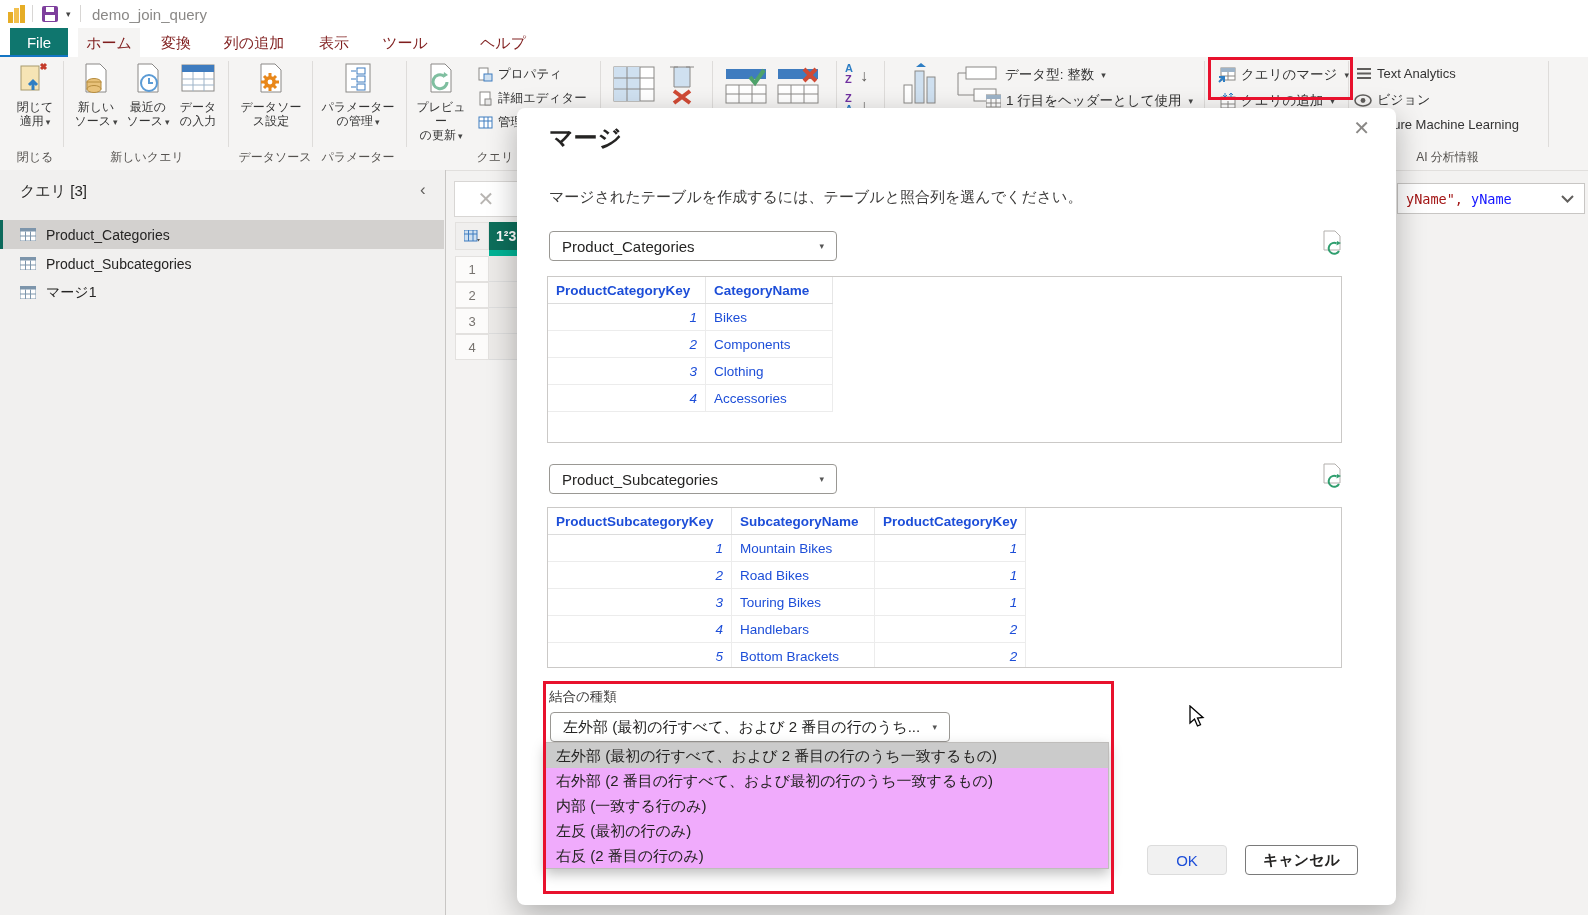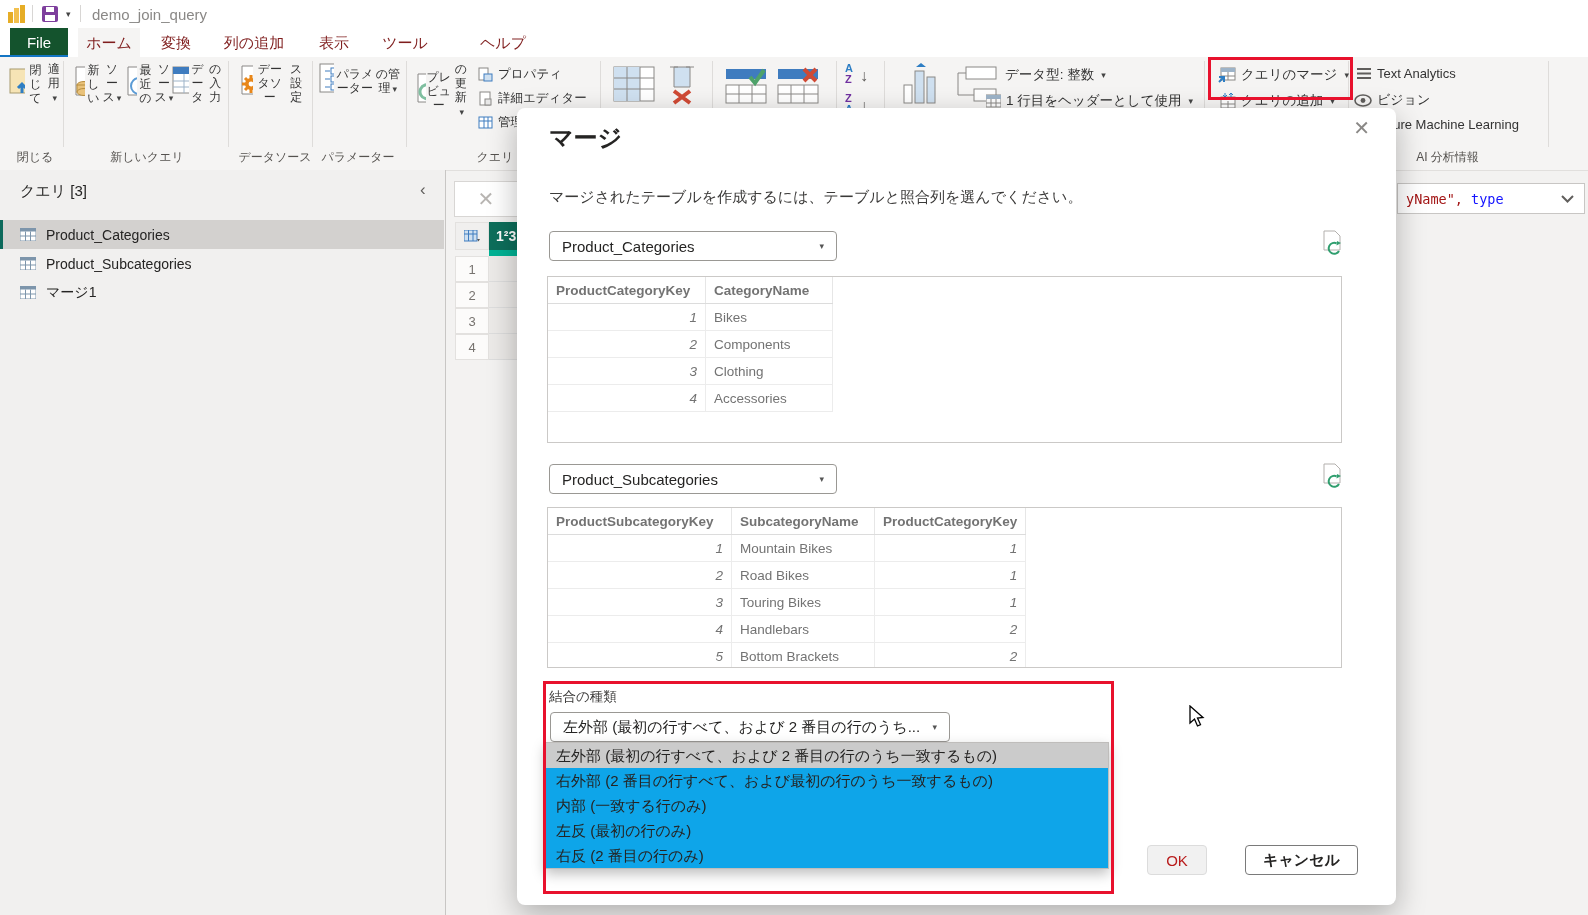--- a/index.html
+++ b/index.html
@@ -6,27 +6,27 @@
   body{width:1588px;height:915px;position:relative;overflow:hidden;
        font-family:"Liberation Sans",sans-serif;background:#f3f2f1;color:#252423}
   .abs{position:absolute}
   
   .titlebar{position:absolute;left:0;top:0;width:1588px;height:28px;background:#fff}
   .tsep{position:absolute;top:5px;width:1px;height:17px;background:#d8d6d4}
   .apptitle{position:absolute;left:92px;top:6px;font-size:15px;color:#8a8886}
   
   .tabstrip{position:absolute;left:0;top:28px;width:1588px;height:29px;background:#fff}
   .tab{position:absolute;top:0;height:29px;line-height:29px;text-align:center;font-size:15px;color:#7f1d1d;cursor:default}
-  .tab.file{background:#14532d;color:#fff}
+  .tab.file{background:#0f766e;color:#fff}
   .tab.active{background:#f5f4f3}
   .fileline{position:absolute;left:0;top:55px;width:68px;height:2px;background:#1375c4}
   
   .ribbon{position:absolute;left:0;top:57px;width:1588px;height:113px;background:#f5f4f3;border-bottom:1px solid #e1dfdd}
   .rsep{position:absolute;top:4px;width:1px;height:86px;background:#dedcda}
-  .bigbtn{position:absolute;top:5px;display:flex;flex-direction:row;align-items:center;font-size:12px;line-height:14px;color:#333;text-align:center;cursor:default}
+  .bigbtn{position:absolute;top:5px;display:flex;flex-direction:column;align-items:center;font-size:12px;line-height:14px;color:#333;text-align:center;cursor:default}
   .bigbtn svg{margin-bottom:6px}
   .glabel{position:absolute;top:92px;font-size:12px;color:#55524f;text-align:center;white-space:nowrap}
   .smallbtn{position:absolute;display:flex;align-items:center;gap:5px;font-size:12.5px;color:#333;white-space:nowrap}
   .caret{font-size:9px;color:#444;margin-left:2px}
   .redbox{position:absolute;border:3px solid #e8112d;background:transparent;z-index:30}
   
   .fcancel{position:absolute;left:454px;top:181px;width:62px;height:34px;background:#fff;border:1px solid #d8d6d4;
            display:flex;align-items:center;justify-content:center;color:#b8b5b2;font-size:20px}
   .finput{position:absolute;left:1397px;top:183px;width:188px;height:31px;background:#fff;border:1px solid #c8c6c4;
           font-family:"DejaVu Sans Mono",monospace;font-size:13.5px;line-height:31px;padding-left:8px;box-sizing:border-box}
@@ -50,31 +50,31 @@
   
   .dialog{position:absolute;left:517px;top:108px;width:879px;height:797px;background:#fff;border-radius:8px;
           box-shadow:0 10px 30px rgba(0,0,0,.28);z-index:20}
   .dlg-close{position:absolute;right:26px;top:8px;font-size:20px;color:#8a8886;cursor:default}
   .dlg-title{position:absolute;left:32px;top:14px;font-size:24px;font-weight:600;color:#252423}
   .dlg-desc{position:absolute;left:32px;top:80px;font-size:15px;color:#3b3a39}
   .dselect{position:absolute;height:30px;background:#fff;border:1px solid #9a9894;border-radius:4px;box-sizing:border-box;
            font-size:15px;color:#252423;display:flex;align-items:center;padding-left:12px;cursor:default}
   .dselect .dcaret{position:absolute;right:12px;font-size:9px;color:#555}
   .tblwrap{position:absolute;left:30px;width:795px;border:1px solid #cbc9c7;background:#fff;box-sizing:border-box}
-  table.pv{border-collapse:collapse;font-size:13.5px;color:#737373}
+  table.pv{border-collapse:collapse;font-size:13.5px;color:#1d4ed8}
   table.pv th{font-weight:bold;text-align:left;padding:4px 8px;border-right:1px solid #e6e6e6;border-bottom:1px solid #dcdcdc;height:18px;white-space:nowrap}
   table.pv td{padding:4px 8px;border-right:1px solid #ececec;border-bottom:1px solid #ececec;height:18px;white-space:nowrap}
   table.pv td.num{text-align:right;font-style:italic}
   .joinlabel{position:absolute;left:32px;top:580px;font-size:13.5px;color:#3b3a39}
-  .optlist{position:absolute;left:28px;top:634px;width:562px;background:#0ea5e9;border:1px solid #bfbdbb;
+  .optlist{position:absolute;left:28px;top:634px;width:562px;background:#f0abfc;border:1px solid #bfbdbb;
            box-shadow:0 5px 12px rgba(0,0,0,.25);z-index:5}
   .opt{height:25px;line-height:25px;font-size:15px;color:#252423;padding-left:10px;white-space:nowrap;cursor:default}
   .opt.sel{background:#cbcbcb}
   .btn{position:absolute;top:737px;height:30px;border-radius:4px;font-size:15px;display:flex;align-items:center;justify-content:center;box-sizing:border-box;cursor:default}
-  .btn.ok{left:630px;width:60px;background:#f1f1f1;border:1px solid #dcdcdc;color:#b91c1c}
+  .btn.ok{left:630px;width:80px;background:#f1f1f1;border:1px solid #dcdcdc;color:#1d4ed8}
   .btn.cancel{left:728px;width:113px;background:#fff;border:1px solid #7a7a7a;color:#252423;font-weight:bold}
   .cursor{position:absolute;left:1188px;top:705px;z-index:40}
 </style>
 </head>
 <body>
 
 <div class="titlebar">
   <svg class="abs" style="left:8px;top:5px" width="18" height="18">
     <rect x="0" y="7" width="5" height="11" fill="#e6ad26"></rect>
       <rect x="6" y="3" width="5" height="15" fill="#f2c04e"></rect>
@@ -310,21 +310,21 @@
     <span>Azure Machine Learning</span>
   </div>
   <div class="glabel" style="left:1395px;width:105px">AI 分析情報</div>
 </div>
 
 <div class="fcancel">
   <span>✕</span>
 </div>
 <div class="finput">
   <span class="str">yName",</span>
-  <span> </span><span class="kw">type</span>
+  <span> </span><span class="kw">yName</span>
   <svg class="abs" style="right:10px;top:11px" width="13" height="8">
       <path d="M1 1 l5.5 5.5 L12 1" stroke="#605e5c" stroke-width="2" fill="none"></path>
     </svg>
 </div>
 
 <div class="sidebar">
   <div class="sbheader">クエリ [3]</div>
   <div class="sbcollapse">‹</div>
 
   <div class="sbitem sel" style="top:50px">

